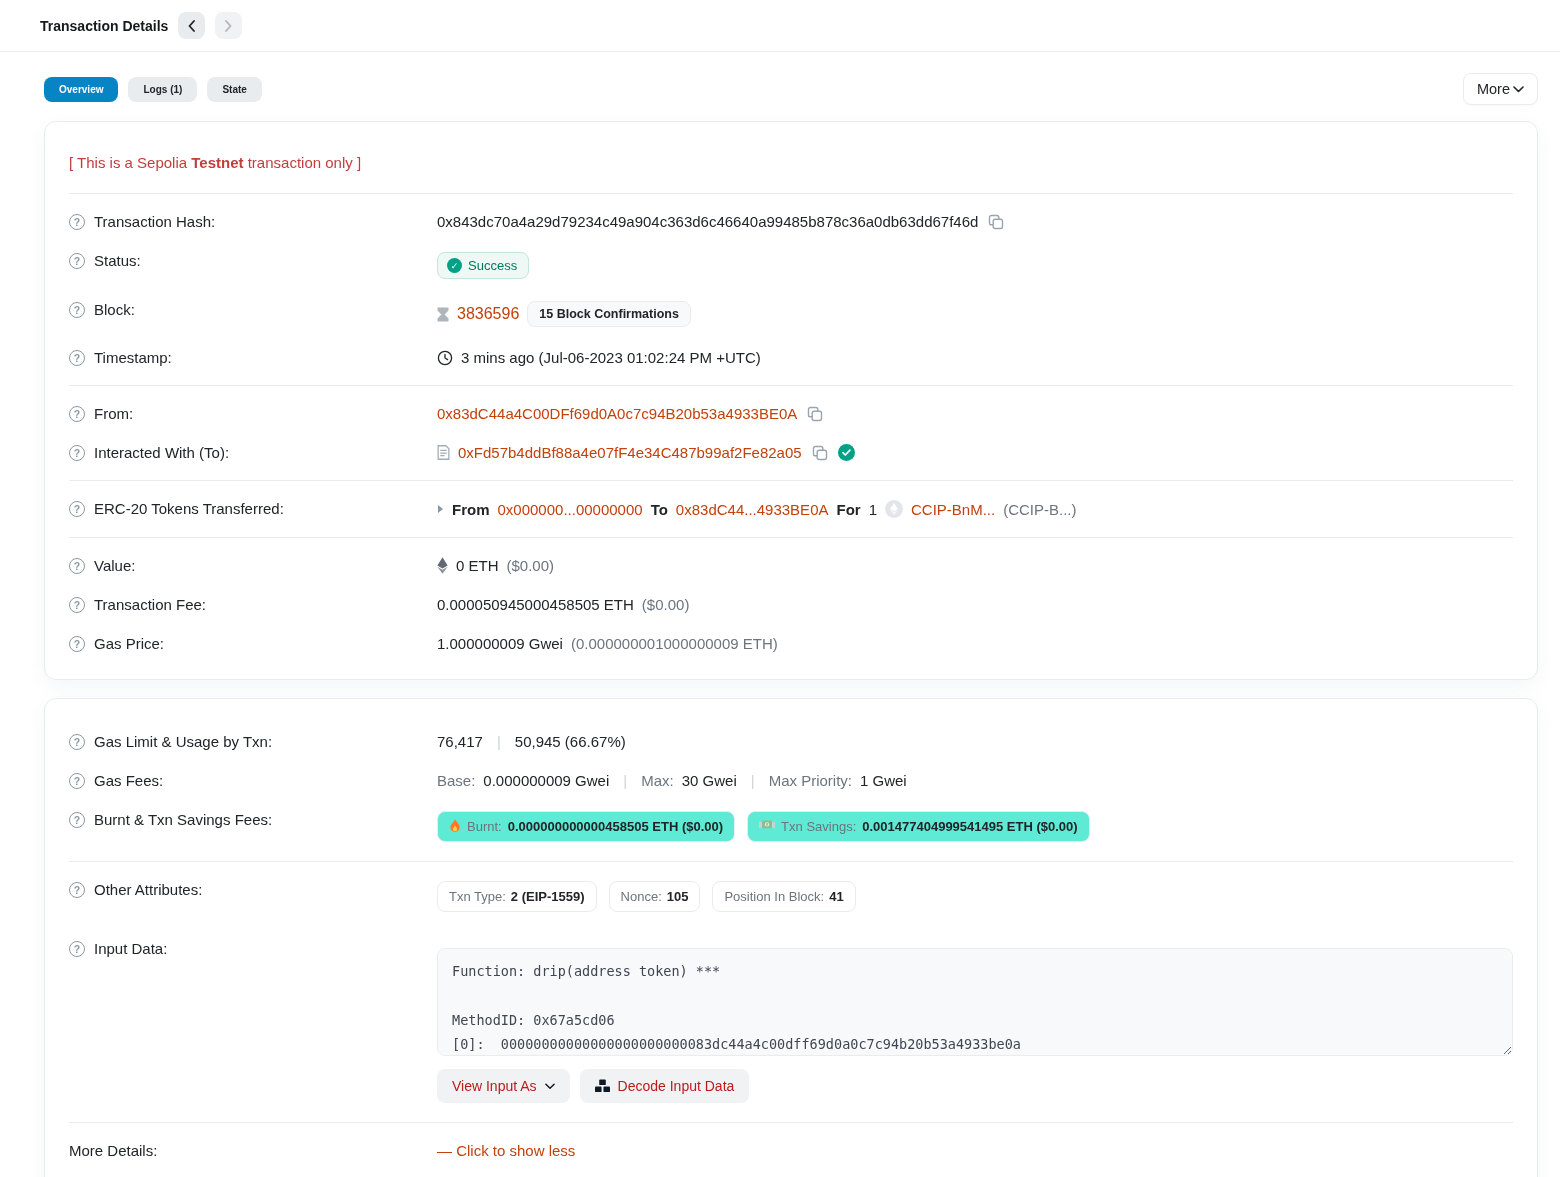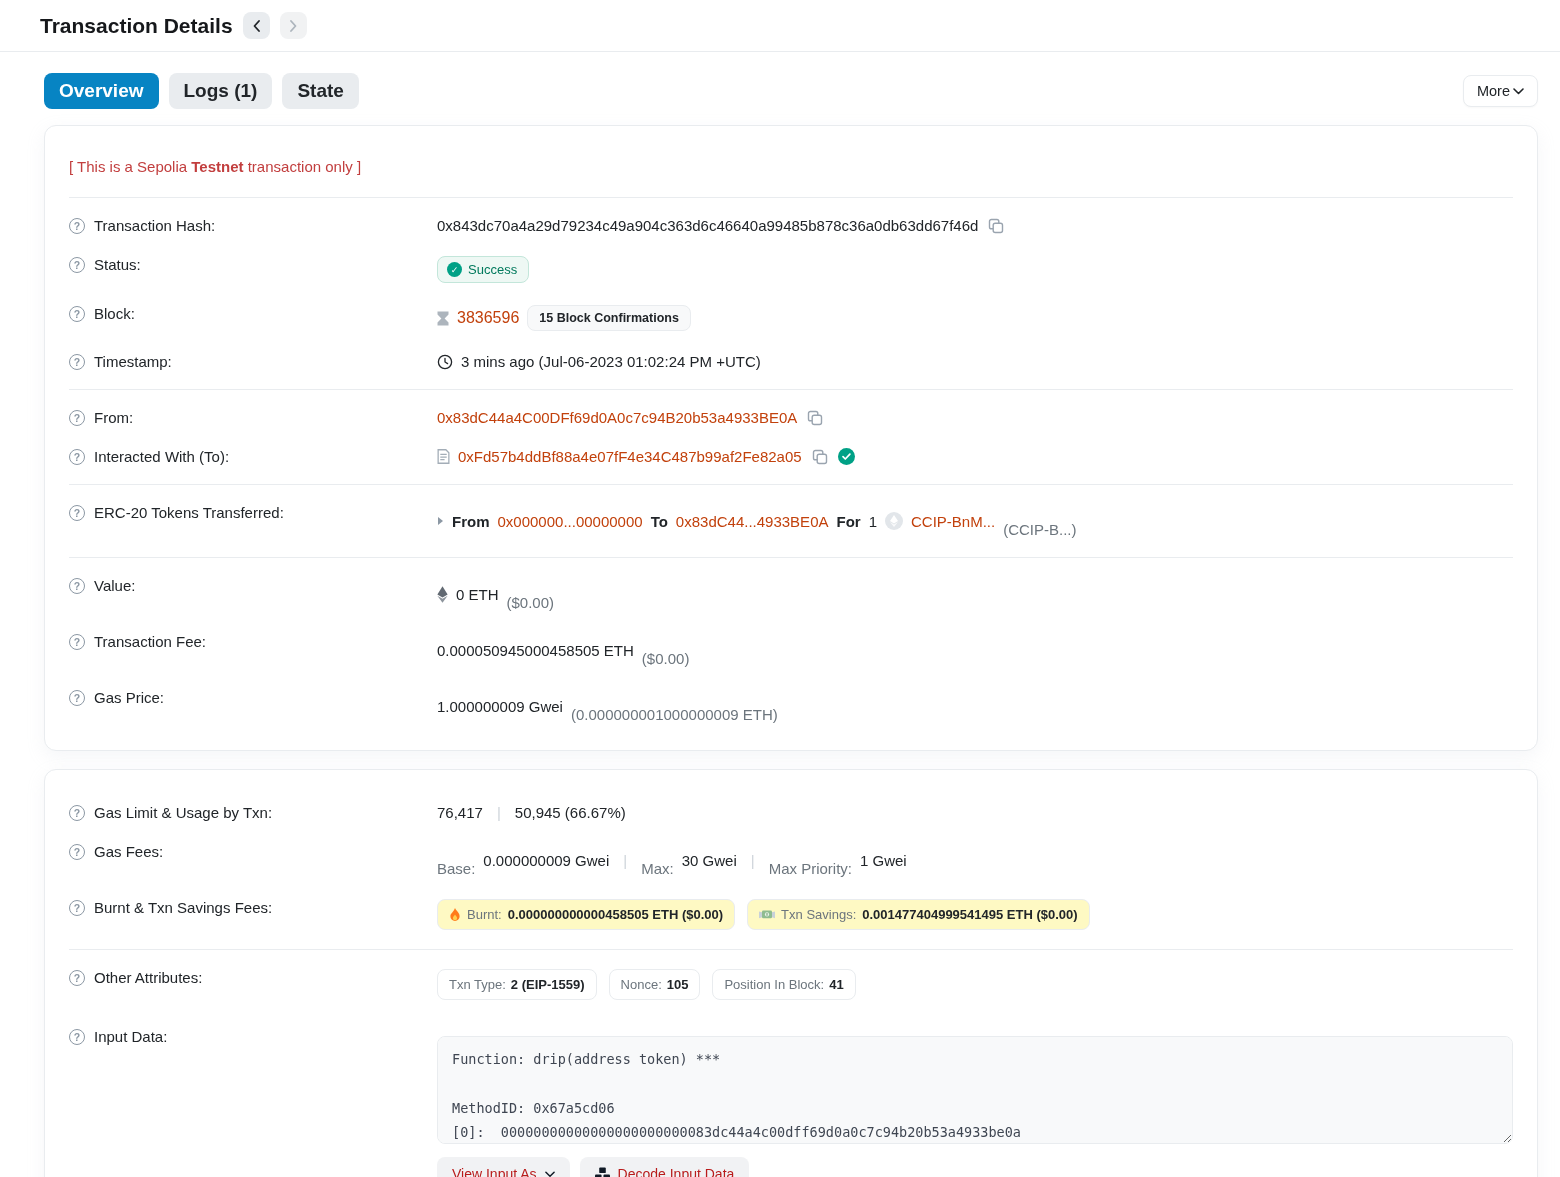--- a/index.html
+++ b/index.html
@@ -9,35 +9,35 @@
     background:#ffffff; color:#212529;
     font-family:"Liberation Sans", sans-serif;
     font-size:15px;
   }
   
   .page-header {
     display:flex; align-items:center; gap:10px;
     padding:12px 44px 12px 40px;
     border-bottom:1px solid #e9ecef;
   }
-  .page-title { font-size:21px; font-weight:700; color:#16181b; }
+  .page-title { font-size:14px; font-weight:700; color:#16181b; }
   .nav-btn {
     width:27px; height:27px; border:none; border-radius:8px;
     display:inline-flex; align-items:center; justify-content:center;
     background:#e9ecef; cursor:pointer; padding:0;
   }
   .nav-btn.disabled { background:#f1f2f3; cursor:default; }
   
   .tabs-row {
     display:flex; align-items:center; justify-content:space-between;
     margin:21px 22px 16px 44px;
   }
   .tabs { display:flex; gap:10px; }
   .tab {
-    padding:7px 15px; border-radius:8px; font-size:19px; font-weight:600;
+    padding:7px 15px; border-radius:8px; font-size:10px; font-weight:600;
     background:#e9ecef; color:#212529; cursor:pointer; border:none;
   }
   .tab.active { background:#0784c3; color:#ffffff; }
   .more-btn {
     display:inline-flex; align-items:center; gap:3px;
     background:#fff; border:1px solid #e9ecef; border-radius:8px;
     padding:7px 13px; font-size:14.5px; color:#212529; cursor:pointer;
     box-shadow:0 1px 2px rgba(0,0,0,.03);
   }
   
@@ -57,41 +57,41 @@
     width:368px; flex:none; display:flex; align-items:center; gap:9px;
     color:#212529;
   }
   .row-value { flex:1; display:flex; align-items:center; gap:8px; flex-wrap:wrap; }
   .qicon {
     width:16px; height:16px; flex:none; border:1.2px solid #8c98a4; border-radius:50%;
     color:#8c98a4; font-size:10.5px; font-weight:700;
     display:inline-flex; align-items:center; justify-content:center;
   }
   .link { color:#c2410c; text-decoration:none; cursor:pointer; }
-  .muted { color:#6c757d;margin-top:17px; }
+  .muted { color:#6c757d; }
   .sep { color:#ced4da; padding:0 6px; }
   .icon-btn { background:none; border:none; padding:0 2px; cursor:pointer; display:inline-flex; }
   
   .badge-success {
     display:inline-flex; align-items:center; gap:6px;
     background:#eef8f4; border:1px solid #c3e6da; border-radius:8px;
     padding:5px 11px 5px 9px; color:#00795c; font-size:13px; font-weight:500;
   }
   .check-circle {
     width:15px; height:15px; border-radius:50%; background:#00a186;
     color:#fff; font-size:9px; display:inline-flex; align-items:center; justify-content:center;
   }
   .badge-gray {
     background:#f8f9fa; border:1px solid #e9ecef; border-radius:8px;
     padding:5px 11px; font-size:12.5px; font-weight:700; color:#212529;
   }
   
   .fee-pill {
-    display:inline-flex; align-items:center; gap:6px;
-    background:#fef9c3; border:1px solid #e9ecef; border-radius:8px;
+    display:inline-flex; gap:6px;
+    background:#5eead4; border:1px solid #e9ecef; border-radius:8px;
     padding:7px 11px; font-size:13px;
   }
   .fee-pill .lab { color:#6c757d; }
   .fee-pill .val { font-weight:700; color:#212529; }
   
   .attr-pill {
     display:inline-flex; align-items:center; gap:5px;
     background:#fff; border:1px solid #e9ecef; border-radius:8px;
     padding:7px 11px; font-size:13px;
   }

